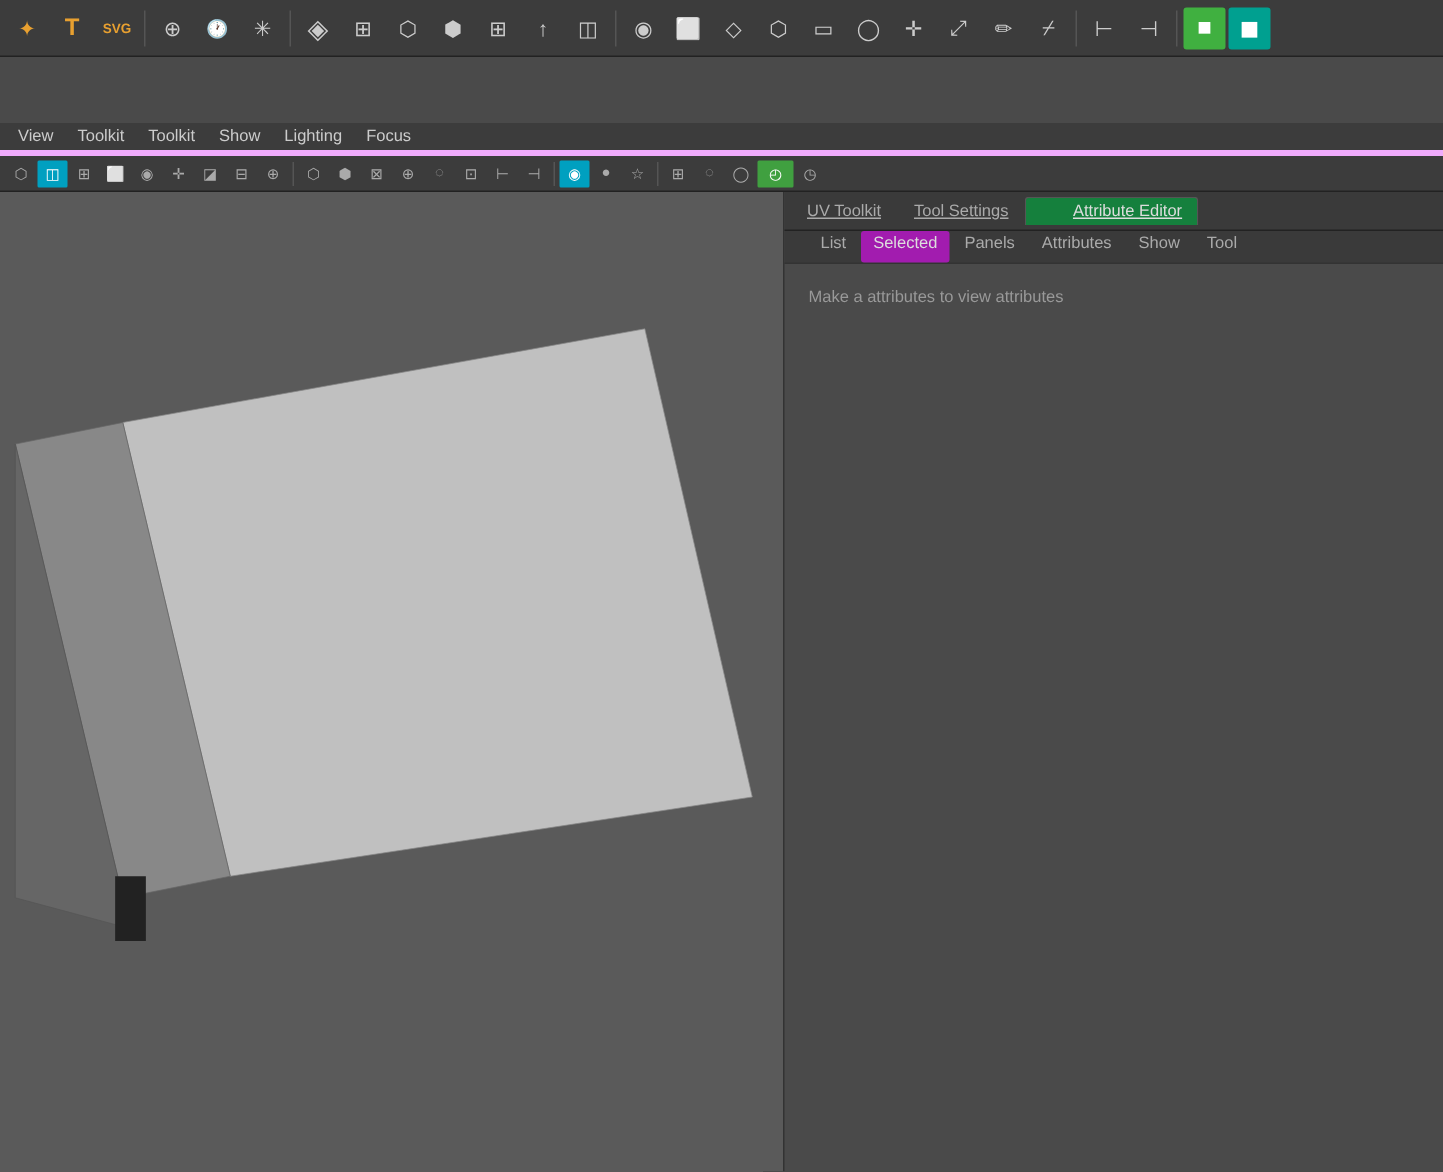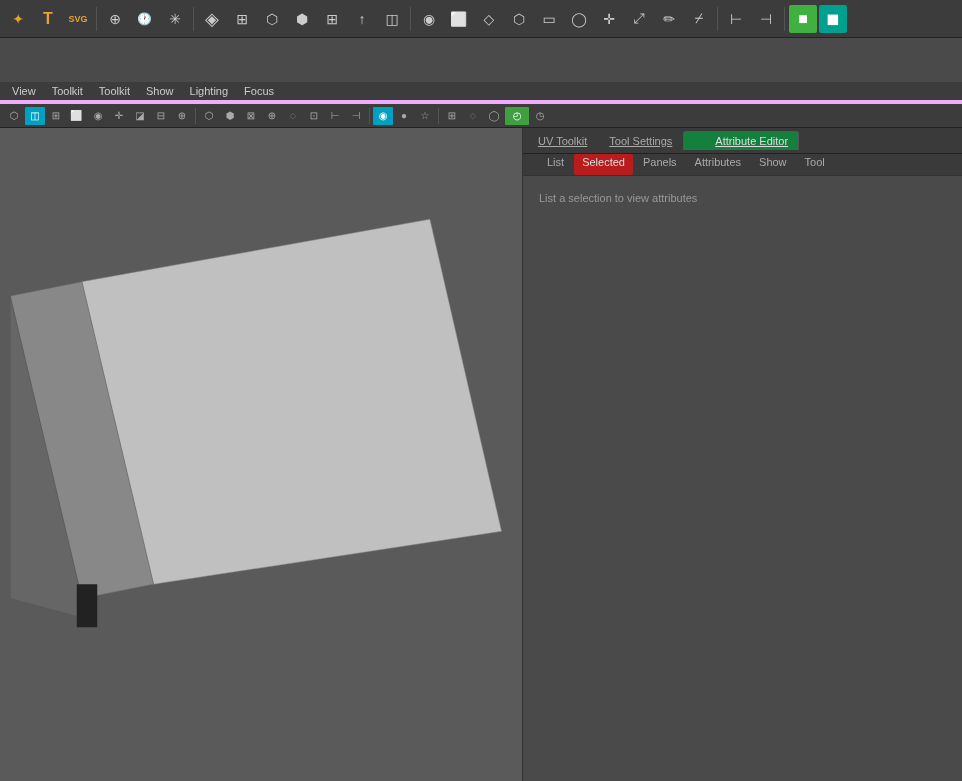--- a/index.html
+++ b/index.html
@@ -157,21 +157,21 @@
       gap: 2px;
       flex-shrink: 0;
     }
     .sub-tab {
       padding: 2px 8px;
       cursor: pointer;
       color: #aaa;
       font-size: 11px;
       border-radius: 2px;
     }
-    .sub-tab.active { color: #ddd; background: #b91c1c; }
+    .sub-tab.active { color: #ddd; background: #a21caf; }
 
     
     .panel-content {
       flex: 1;
       padding: 16px;
       color: #999;
       font-size: 11px;
     }
 
     
@@ -288,18 +288,18 @@
     <div class="sub-tabs">
       <div class="sub-tab">List</div>
       <div class="sub-tab active">Selected</div>
       <div class="sub-tab">Panels</div>
       <div class="sub-tab">Attributes</div>
       <div class="sub-tab">Show</div>
       <div class="sub-tab">Tool</div>
     </div>
 
     <div class="panel-content">
-      <span>List a selection to view attributes</span>
+      <span>Make a attributes to view attributes</span>
     </div>
 
   </div>
 
 </div>
 
 </body></html>

